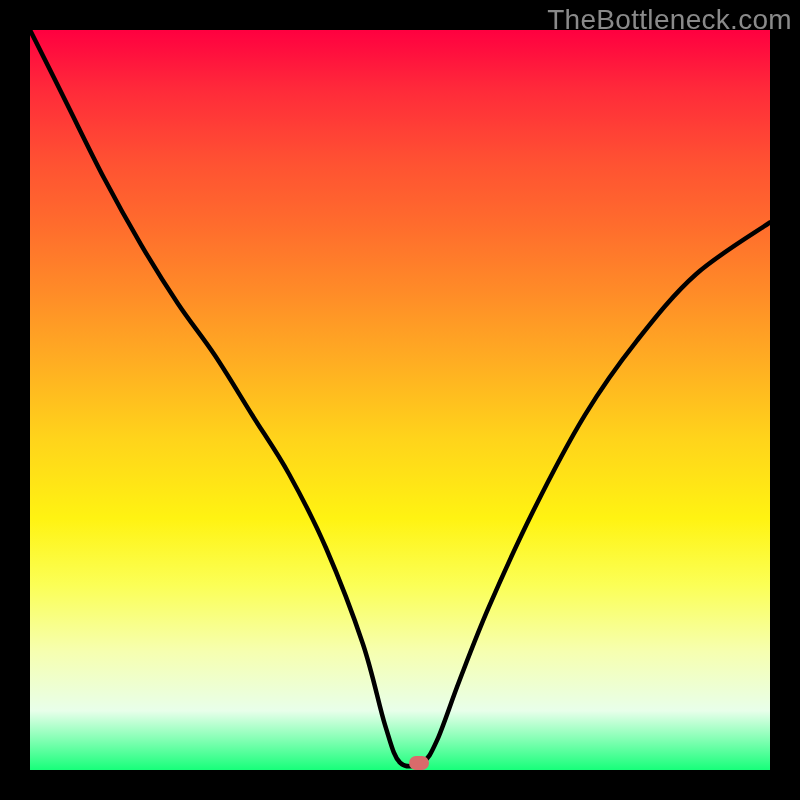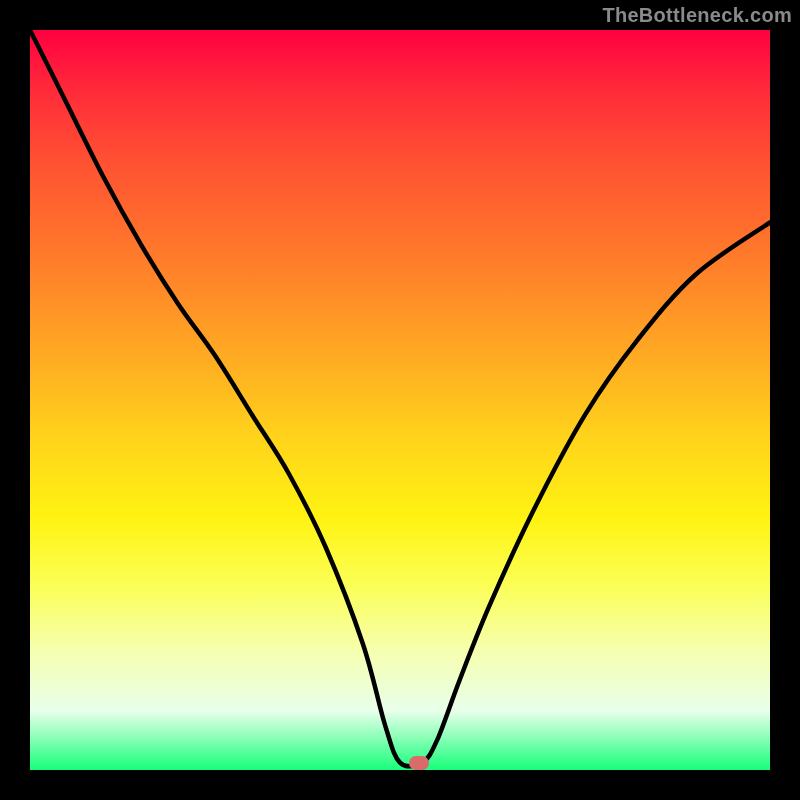--- a/index.html
+++ b/index.html
@@ -39,22 +39,22 @@
       #f6ffb0 84%,
       #e8ffea 92%,
       #17ff7a 100%
     );
   }
   .watermark {
     position: absolute;
     top: 4px;
     right: 8px;
     color: #8a8a8a;
-    font-size: 20px;
-    font-weight: 700;
+    font-size: 28px;
+    font-weight: 400;
     letter-spacing: 0.3px;
     user-select: none;
   }
   svg.curve {
     position: absolute;
     left: 0;
     top: 0;
     width: 740px;
     height: 740px;
     overflow: visible;

